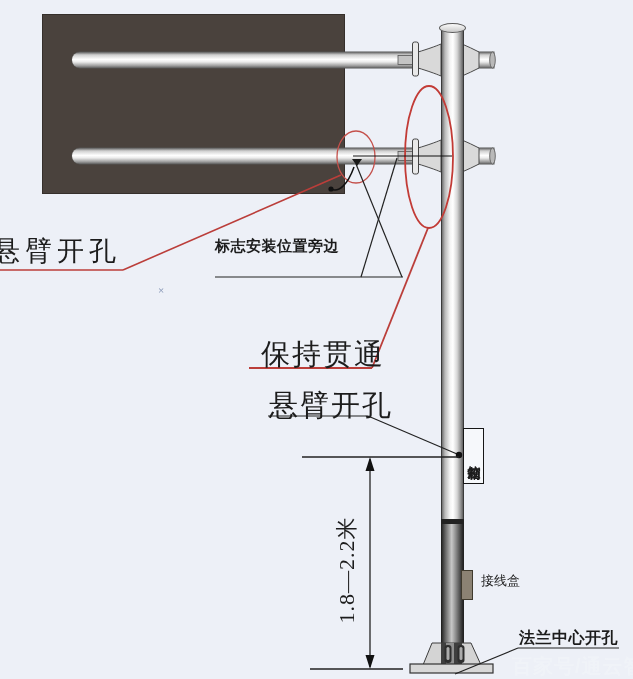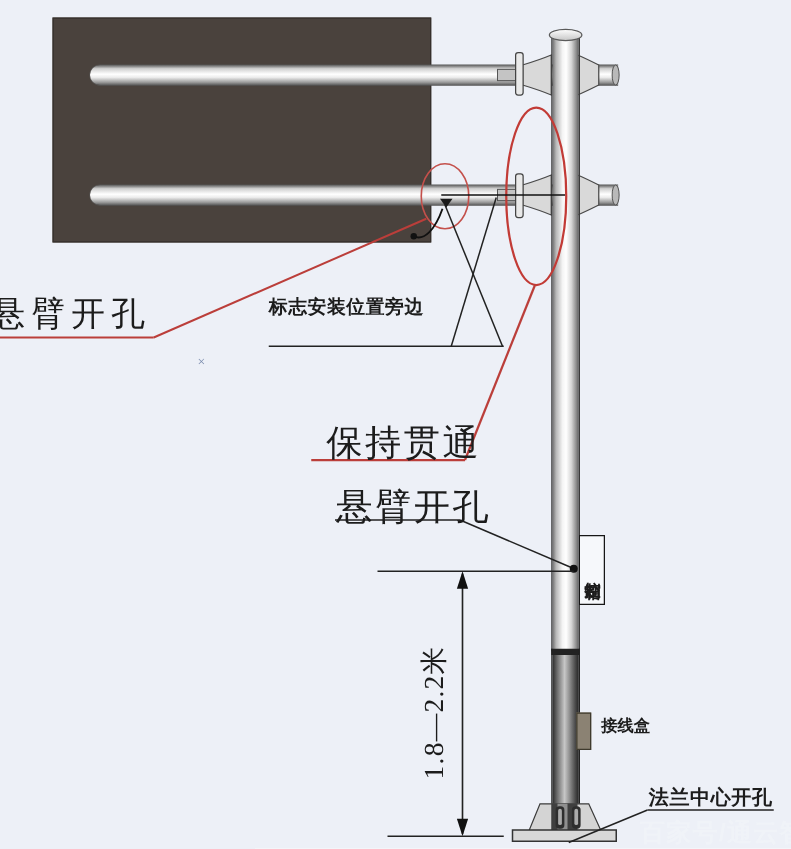--- a/index.html
+++ b/index.html
@@ -71,21 +71,21 @@
   svg.layer{position:absolute;left:0;top:0;z-index:3;pointer-events:none;}
   svg.layer.front{z-index:7;}
 
   
   .lbl{white-space:nowrap;z-index:9;}
   .lbl-big{font-size:29px;letter-spacing:2px;}
   .lbl-cantilever{left:-7px;top:233px;font-size:27px;letter-spacing:5px;}
   .lbl-note{left:215px;top:237px;font-size:15px;font-weight:600;line-height:18px;letter-spacing:0.5px;}
   .lbl-keep{left:261px;top:335px;}
   .lbl-column{left:269px;top:386px;}
-  .lbl-junction{left:481px;top:572px;font-size:13px;font-weight:700;}
+  .lbl-junction{left:481px;top:572px;font-size:13px;font-weight:400;}
   .lbl-flange{left:519px;top:628px;font-size:16px;font-weight:700;letter-spacing:0.5px;}
   .lbl-dim{
     left:246px;top:556px;width:200px;height:28px;
     text-align:center;font-size:22px;letter-spacing:1px;
     transform:rotate(-90deg);
     z-index:9;
   }
   .stray{left:158px;top:284px;font-size:11px;color:#7b8cae;z-index:9;}
   .watermark{
     left:512px;top:653px;font-size:20px;font-weight:700;

